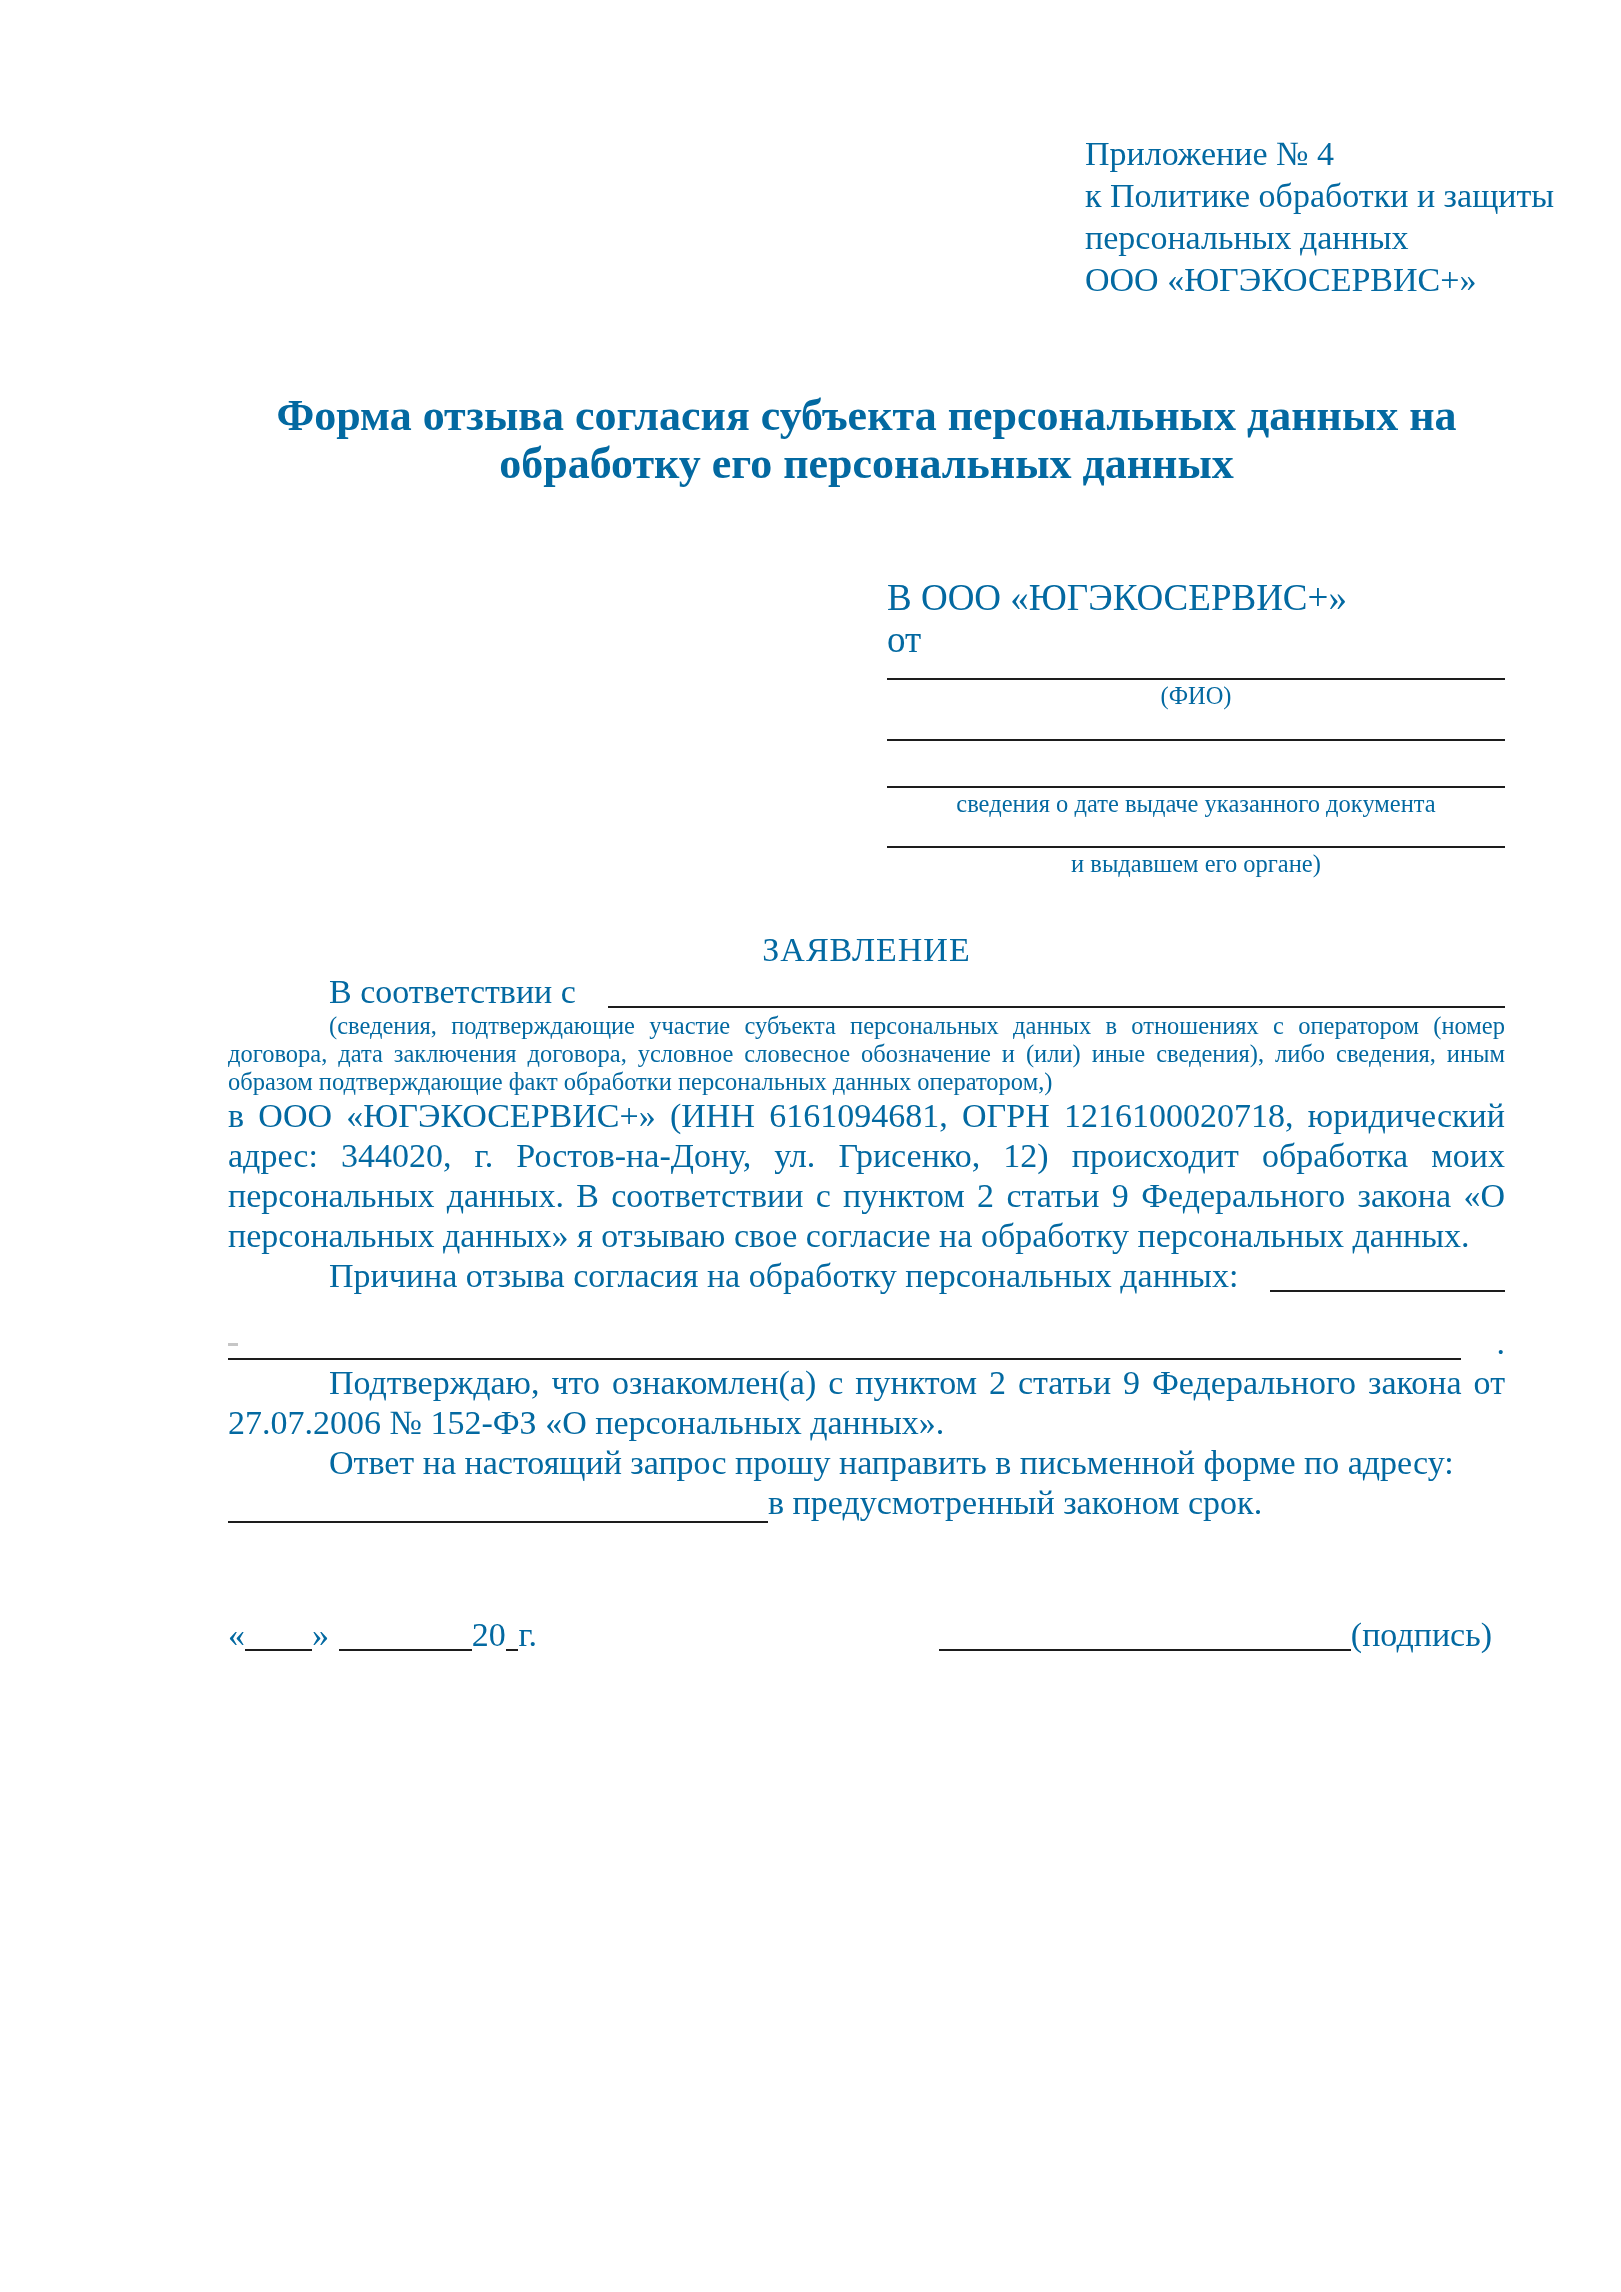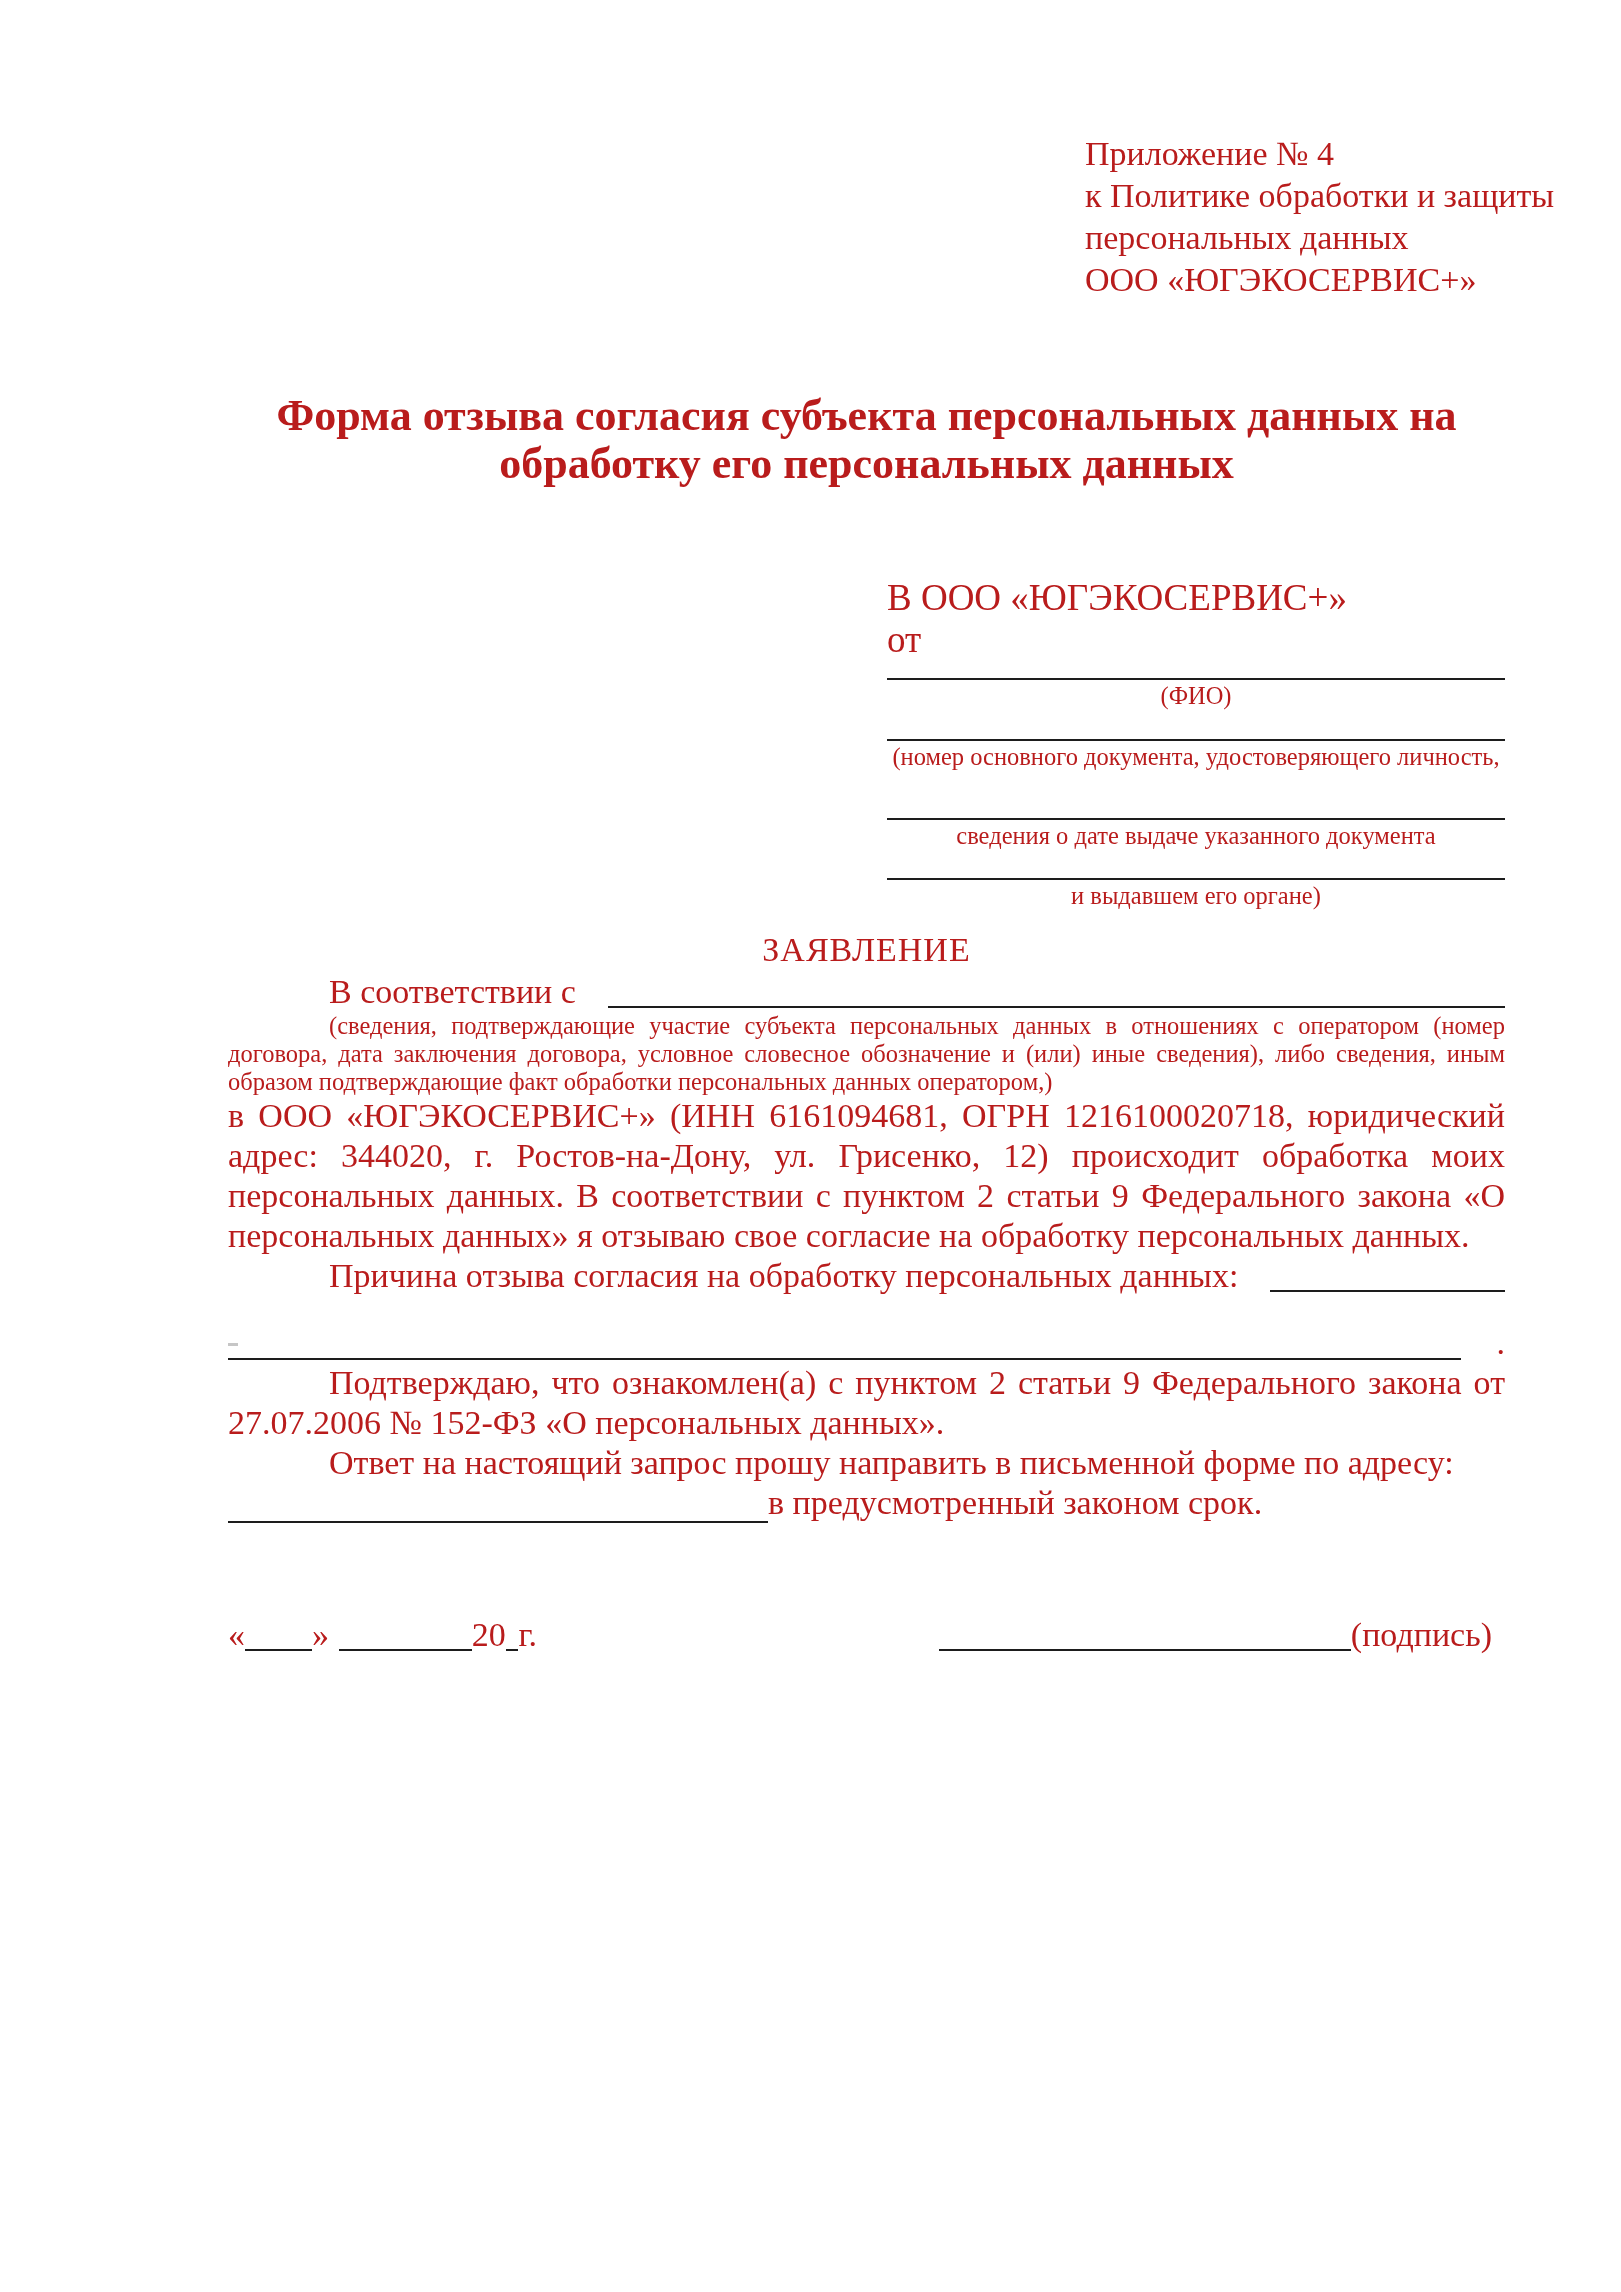--- a/index.html
+++ b/index.html
@@ -2,21 +2,21 @@
 <html lang="ru"><head>
 <meta charset="utf-8">
 <style>
   html,body{margin:0;padding:0;background:#e8e8e8;}
   .page{
     position:relative;
     width:1621px;height:2293px;
     margin:0 auto;
     background:#ffffff;
     font-family:"Liberation Serif","DejaVu Serif",serif;
-    color:#b91c1c;
+    color:#0369a1;
     overflow:hidden;
   }
   
   .header-note{
     position:absolute;left:1085px;top:133px;
     font-size:34px;line-height:42px;white-space:nowrap;
   }
   
   .doc-title{
     position:absolute;left:228px;top:392px;width:1277px;
@@ -86,21 +86,20 @@
   </div>
 
   <div class="doc-title">Форма отзыва согласия субъекта персональных данных на обработку его персональных данных</div>
 
   <div class="addressee">
     <div>В ООО «ЮГЭКОСЕРВИС+»</div>
     <div class="addr-from">от</div>
     <div class="ublank blank-fio"></div>
     <div class="caption">(ФИО)</div>
     <div class="ublank blank-doc"></div>
-    <div class="caption">(номер основного документа, удостоверяющего личность,</div>
     <div class="ublank blank-date"></div>
     <div class="caption">сведения о дате выдаче указанного документа</div>
     <div class="ublank blank-organ"></div>
     <div class="caption">и выдавшем его органе)</div>
   </div>
 
   <div class="statement">
     <div class="st-heading">ЗАЯВЛЕНИЕ</div>
 
     <div class="row">

